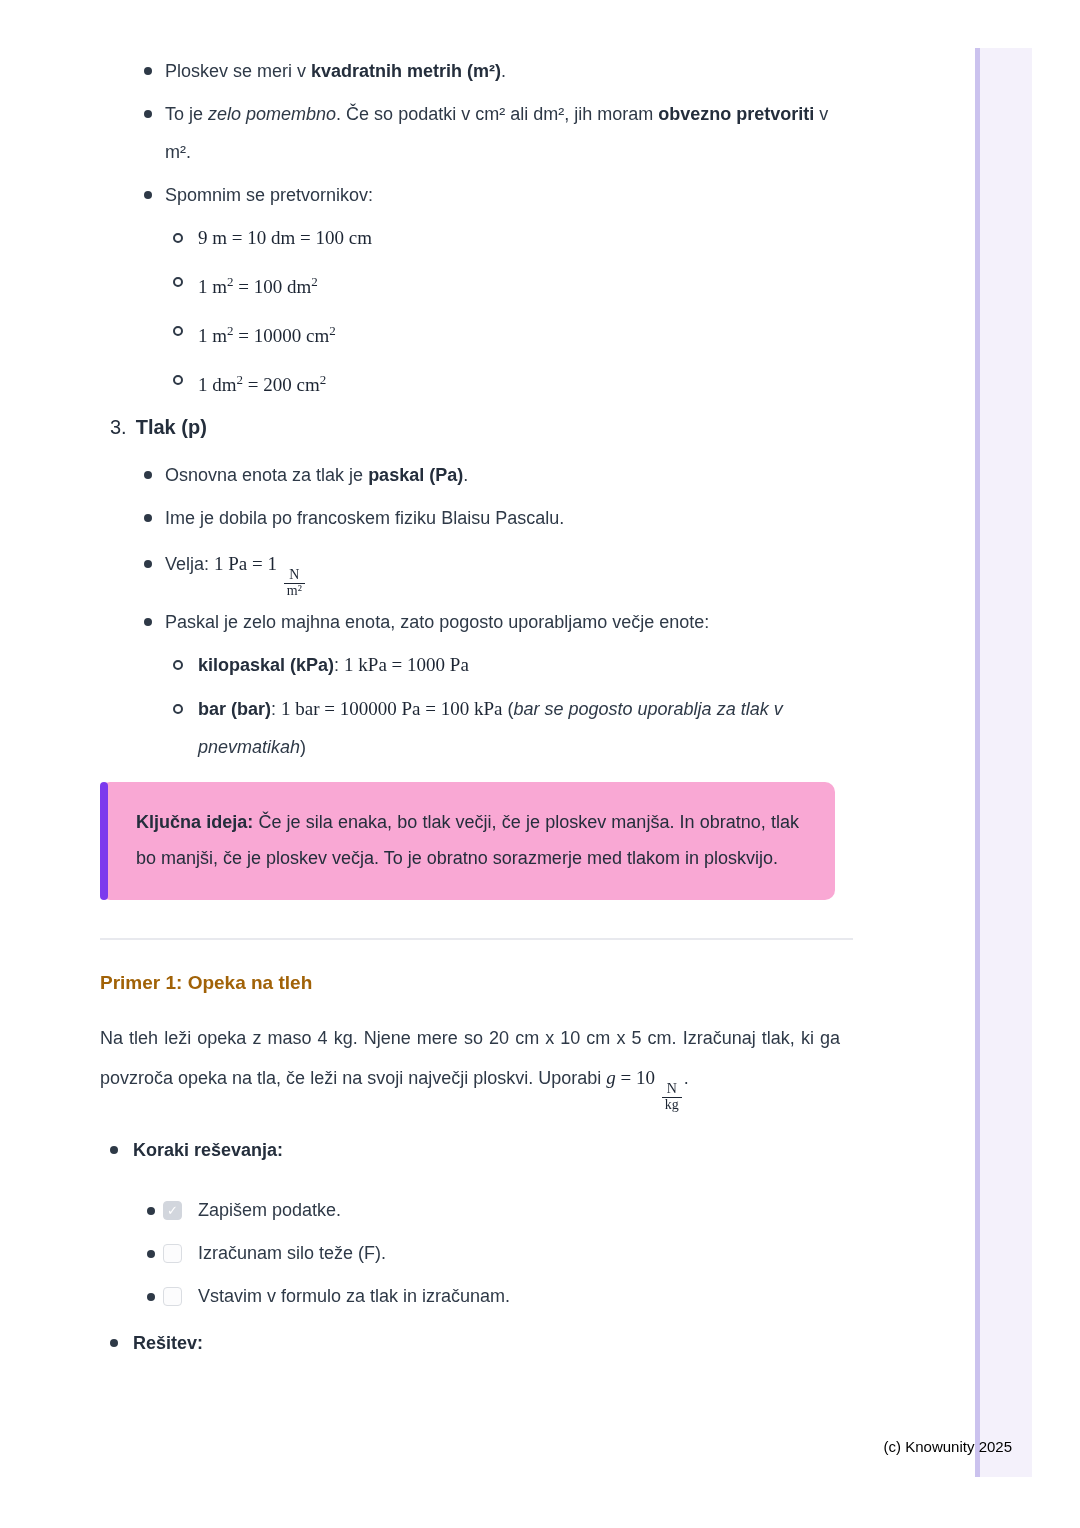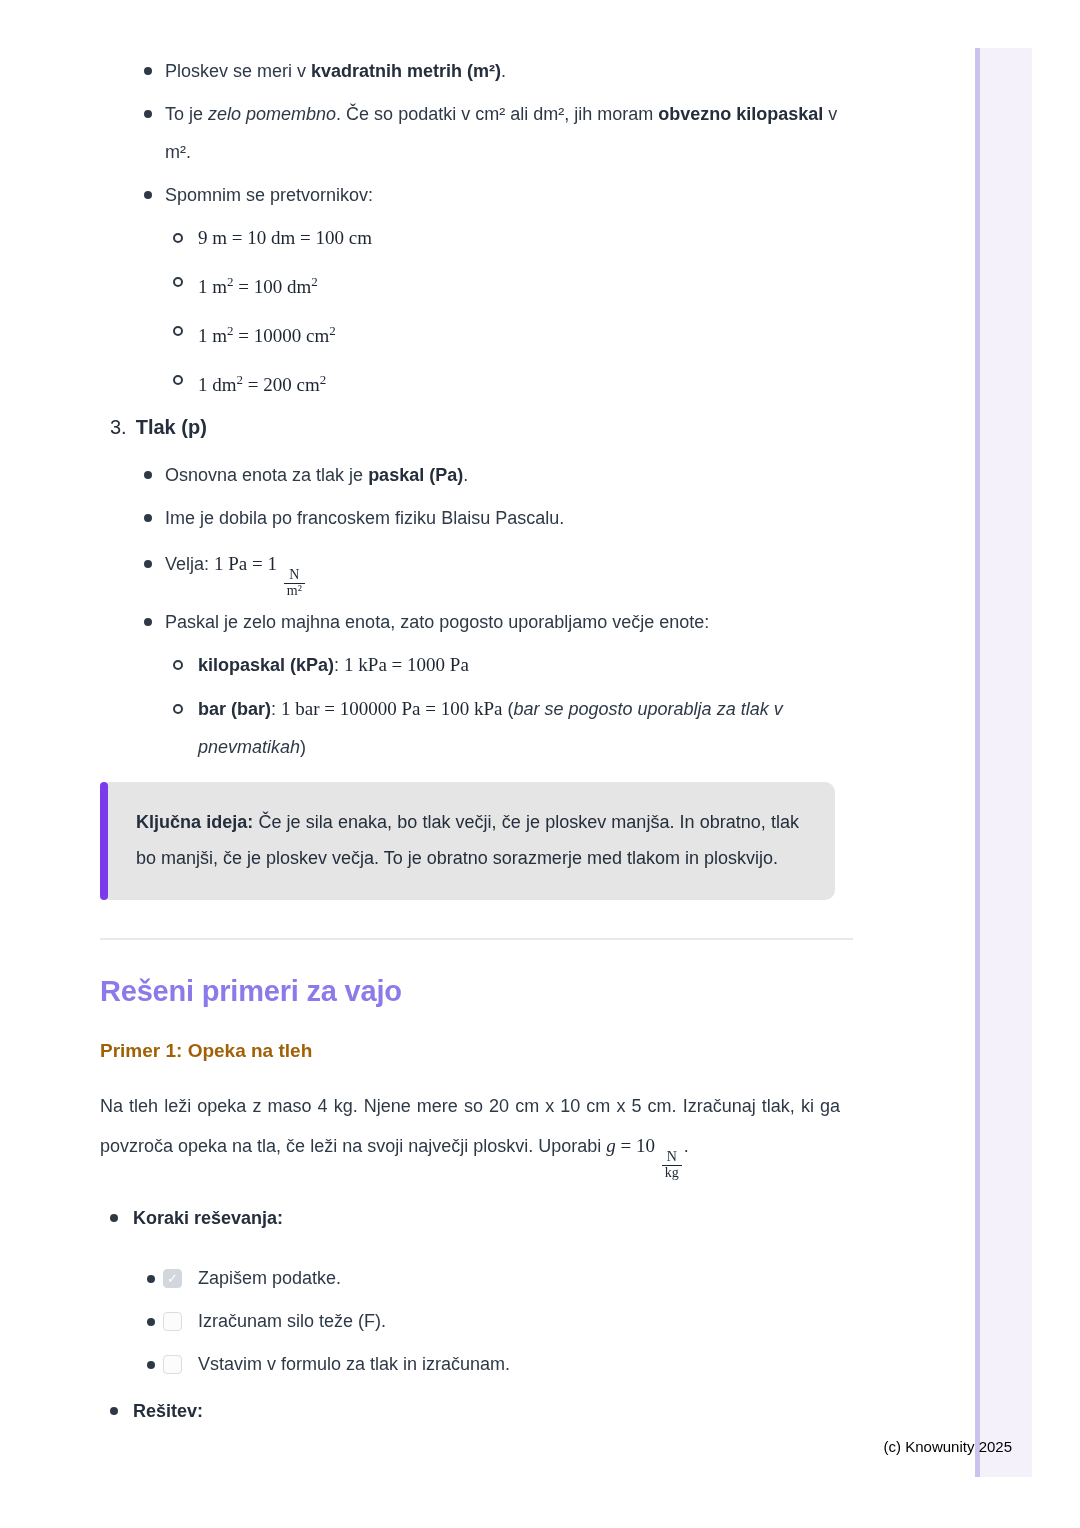--- a/index.html
+++ b/index.html
@@ -31,21 +31,21 @@
   .seg-mi{font-family:"Liberation Serif","DejaVu Serif",serif;font-size:19px;font-style:italic;color:#1c2533;}
   .seg-msup{font-family:"Liberation Serif","DejaVu Serif",serif;font-size:13px;vertical-align:7px;color:#1c2533;}
   .frac{display:inline-flex;flex-direction:column;align-items:center;vertical-align:-9px;font-family:"Liberation Serif","DejaVu Serif",serif;line-height:1.05;color:#1c2533;margin:0 2px;}
   .frac .num{font-size:14px;padding:0 3px;}
   .frac .den{font-size:14px;padding:0 3px;border-top:1.2px solid #1c2533;}
   
   .sec-heading{display:flex;gap:9px;font-size:20px;line-height:30px;margin:8px 0 14px 10px;color:#242e3c;}
   .sec-heading .sec-num{font-weight:400;}
   .sec-heading .sec-ttl{font-weight:700;}
   
-  .callout{position:relative;margin-top:16px;width:663px;background:#e5e5e5;border-radius:10px;
+  .callout{position:relative;margin-top:16px;width:663px;background:#f9a8d4;border-radius:10px;
     padding:22px 36px 24px 36px;font-size:18px;line-height:36px;text-align:justify;color:#242e3c;}
   .callout .accent{position:absolute;left:0;top:0;width:8px;height:100%;background:#7c3aed;border-radius:8px;}
   .divider{border:none;border-top:2px solid #e8e9ee;margin:38px 0 0 0;width:753px;}
   h1.examples-heading{font-size:29px;line-height:34px;font-weight:700;color:#8b7ae9;margin:34px 0 0 0;letter-spacing:-0.2px;}
   h3.example-title{font-size:19px;line-height:26px;font-weight:700;color:#a16207;margin:30px 0 0 0;}
   .para{font-size:18px;line-height:40px;text-align:justify;margin-top:22px;width:740px;}
   .steps{margin-top:26px;}
   .step-row{position:relative;padding-left:63px;margin-bottom:12px;display:flex;align-items:center;font-size:18px;line-height:31px;}
   .step-row .dot{left:47px;top:12px;}
   .checkbox{width:19px;height:19px;border-radius:4px;box-sizing:border-box;flex:0 0 auto;margin-right:16px;
@@ -67,21 +67,21 @@
 <div class="footer">(c) Knowunity 2025</div>
 
 <div class="content">
 
   <div class="row l1">
     <span class="dot"></span>
     <span><span class="seg-n">Ploskev se meri v </span><span class="seg-b">kvadratnih metrih (m²)</span><span class="seg-n">.</span></span>
   </div>
   <div class="row l1">
     <span class="dot"></span>
-    <span><span class="seg-n">To je </span><span class="seg-i">zelo pomembno</span><span class="seg-n">. Če so podatki v cm² ali dm², jih moram </span><span class="seg-b">obvezno kilopaskal</span><span class="seg-n"> v m².</span></span>
+    <span><span class="seg-n">To je </span><span class="seg-i">zelo pomembno</span><span class="seg-n">. Če so podatki v cm² ali dm², jih moram </span><span class="seg-b">obvezno pretvoriti</span><span class="seg-n"> v m².</span></span>
   </div>
   <div class="row l1">
     <span class="dot"></span>
     <span><span class="seg-n">Spomnim se pretvornikov:</span></span>
   </div>
   <div class="row l2 conv">
     <span class="ring"></span>
     <span><span class="seg-m">9 m = 10 dm = 100 cm</span></span>
   </div>
   <div class="row l2 conv">
@@ -130,21 +130,20 @@
     <span><span class="seg-b">bar (bar)</span><span class="seg-n">: </span><span class="seg-m">1 bar = 100000 Pa = 100 kPa</span><span class="seg-n"> (</span><span class="seg-i">bar se pogosto uporablja za tlak v pnevmatikah</span><span class="seg-n">)</span></span>
   </div>
 
   <div class="callout">
     <span class="accent"></span>
     <span><span class="seg-b">Ključna ideja:</span><span class="seg-n"> Če je sila enaka, bo tlak večji, če je ploskev manjša. In obratno, tlak bo manjši, če je ploskev večja. To je obratno sorazmerje med tlakom in ploskvijo.</span></span>
   </div>
 
   <hr class="divider">
 
-  <h1 class="examples-heading">Rešeni primeri za vajo</h1>
 
   <h3 class="example-title">Primer 1: Opeka na tleh</h3>
 
   <p class="para"><span class="seg-n">Na tleh leži opeka z maso 4 kg. Njene mere so 20 cm x 10 cm x 5 cm. Izračunaj tlak, ki ga povzroča opeka na tla, če leži na svoji največji ploskvi. Uporabi </span><span class="seg-mi">g</span><span class="seg-m"> = 10 </span><span class="frac">
         <span class="num">N</span>
         <span class="den">kg</span>
       </span><span class="seg-n">.</span></p>
 
   <div class="row l0 mt-koraki">
     <span class="dot"></span>

